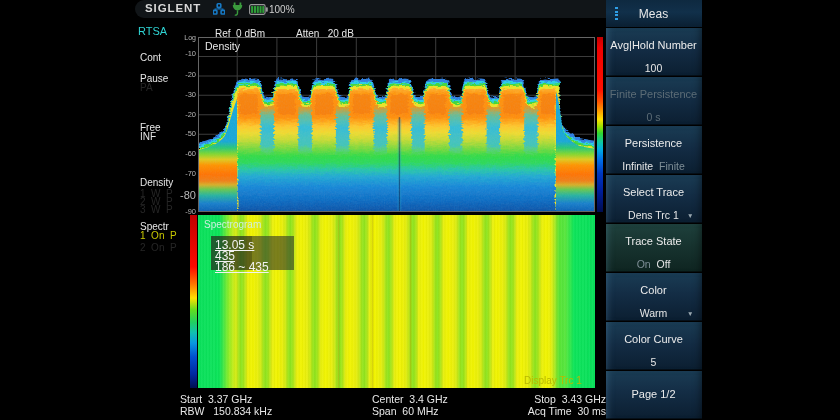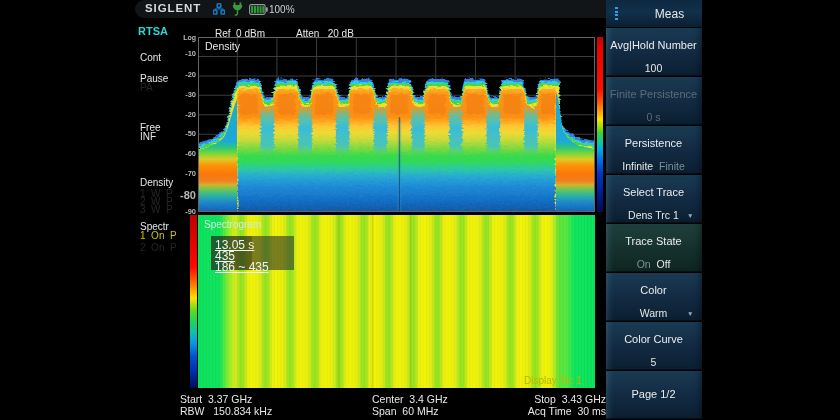--- a/index.html
+++ b/index.html
@@ -1,21 +1,21 @@
 <!DOCTYPE html>
 <html><head><meta charset="utf-8"><style>
 * { margin:0; padding:0; box-sizing:border-box; }
 html,body { width:840px; height:420px; background:#000; font-family:"Liberation Sans", sans-serif; overflow:hidden; }
 #root { position:relative; width:840px; height:420px; background:#000; }
 .lab { position:absolute; line-height:1.05; white-space:nowrap; }
 .w  { color:#e6e6e6; }
-.cy { color:#2fd4d4;font-weight:bold; }
+.cy { color:#2fd4d4; }
 .dk { color:#262626; }
 .yl { color:#c8c800; }
-.ax { color:#b8b8b8; text-align:right;font-weight:bold; }
+.ax { color:#b8b8b8; text-align:right; }
 
 
 #sbar { position:absolute; left:135px; top:0; width:556px; height:18px; background:#111518;border-radius:9px; }
 #logo { position:absolute; left:10px; top:2px; color:#d9d9d9; font-size:11.5px; font-weight:bold; letter-spacing:0.9px; }
 #pct  { position:absolute; left:134px; top:3.5px; color:#cfcfcf; font-size:10px; }
 
 
 .r2 { position:absolute; top:28px; color:#e8e8e8; font-size:10px;margin-left:16px; }
 
 
@@ -36,21 +36,21 @@
 #sgbox .t { position:absolute; left:4px; color:#f2f2f2; font-size:12px; white-space:nowrap;text-decoration:underline; }
 #trc { position:absolute; left:326px; top:160px; color:#b9b900; font-size:10px; }
 
 
 .bb { position:absolute; color:#e8e8e8; font-size:10.5px; white-space:nowrap; }
 
 
 #menu { position:absolute; left:605.5px; top:0; width:96px; height:420px; background:#08141f; }
 #mhead { position:absolute; left:0; top:0; width:96px; height:27.5px;
   background:linear-gradient(180deg,#0e2940 0%,#11304a 45%,#0a1f32 100%);
-  border-bottom:1.5px solid #000;padding-left:16px; }
+  border-bottom:1.5px solid #000; }
 #mhead .mt { position:absolute; width:100%; text-align:center; top:6.5px; color:#e8e8e8; font-size:12px; }
 #dots { position:absolute; left:9px; top:7px; width:3px; height:14px;
   background:repeating-linear-gradient(180deg,#2f9fe8 0px,#2f9fe8 2.2px,rgba(0,0,0,0) 2.2px,rgba(0,0,0,0) 3.6px); }
 .btn { position:absolute; left:0; width:96px; height:49.1px;
   background:linear-gradient(180deg,#1a3c54 0%,#132c44 45%,#0b1e30 100%);
   box-shadow:inset 0 -1.5px 0 #000, inset 6px 0 8px -6px rgba(120,180,220,0.35), inset -6px 0 10px -6px rgba(0,0,0,0.6); }
 .btn.sel { background:linear-gradient(180deg,#1e403c 0%,#17332f 45%,#0e2420 100%); }
 .bt { position:absolute; width:100%; top:11px; text-align:center; color:#ececec; font-size:11px; }
 .bv { position:absolute; width:100%; top:34.5px; text-align:center; color:#e6e6e6; font-size:10.5px; }
 .dis { color:#5c6c76; }

